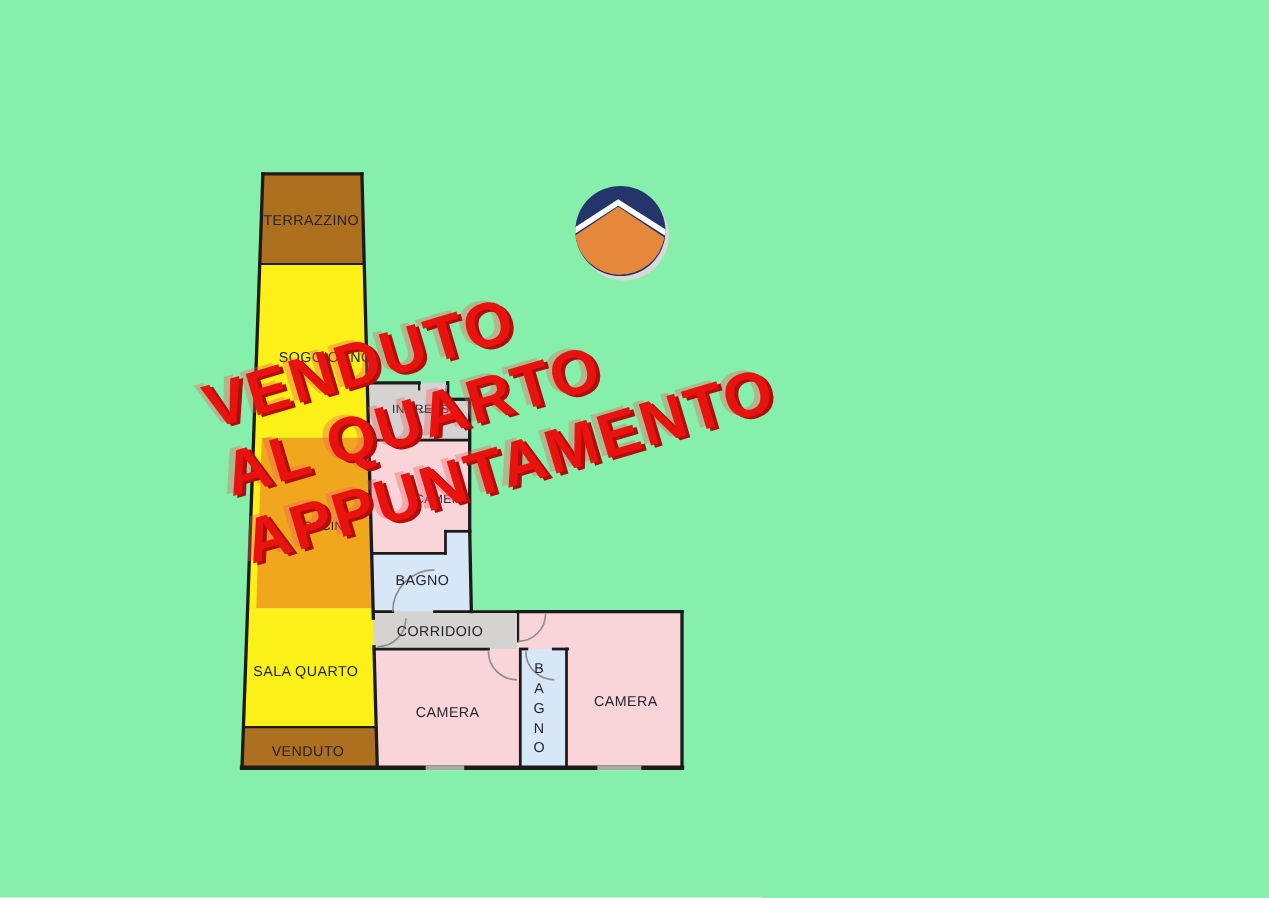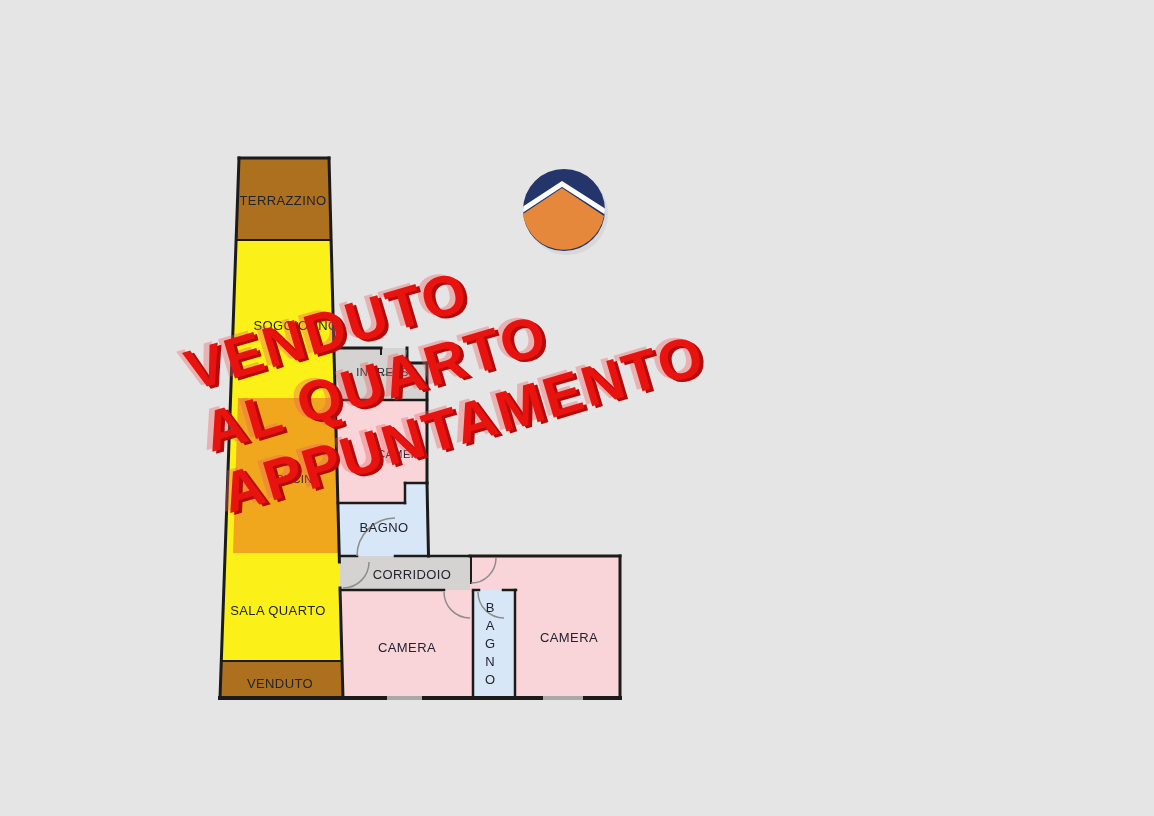--- a/index.html
+++ b/index.html
@@ -1,19 +1,19 @@
 <!DOCTYPE html>
 <html><head>
 <meta charset="utf-8">
 <style>
   html,body{margin:0;padding:0;background:#ffffff;}
   #canvas{
     position:relative;
     width:1154px;height:816px;
-    background:#e5e5e5;
+    background:#86efac;
     overflow:hidden;
     font-family:"Liberation Sans", sans-serif;
   }
   #plan-svg{position:absolute;left:0;top:0;z-index:1;}
   .rlabel{
     position:absolute;
     z-index:2;
     transform:translate(-50%,-50%);
     font-size:13px;
     letter-spacing:0.4px;
@@ -129,21 +129,21 @@
     </g>
   </svg>
 
   <div>
     <div class="rlabel" style="left:283px;top:200px">TERRAZZINO</div>
     <div class="rlabel" style="left:296px;top:325px">SOGGIORNO</div>
     <div class="rlabel small" style="left:374px;top:372px">INGRESSO</div>
     <div class="rlabel small" style="left:285px;top:479px">CUCINA</div>
     <div class="rlabel small" style="left:389px;top:454px">CAMERA</div>
     <div class="rlabel" style="left:384px;top:527px">BAGNO</div>
-    <div class="rlabel" style="left:412px;top:574px">CORRIDOIO</div>
+    <div class="rlabel" style="left:400px;top:574px">CORRIDOIO</div>
     <div class="rlabel" style="left:278px;top:610px">SALA QUARTO</div>
     <div class="rlabel" style="left:280px;top:683px">VENDUTO</div>
     <div class="rlabel" style="left:407px;top:647px">CAMERA</div>
     <div class="rlabel vertical" style="left:490px;top:645px">BAGNO</div>
     <div class="rlabel" style="left:569px;top:637px">CAMERA</div>
   </div>
 
   <div id="watermark">
     <div>VENDUTO</div>
     <div>AL QUARTO</div>

